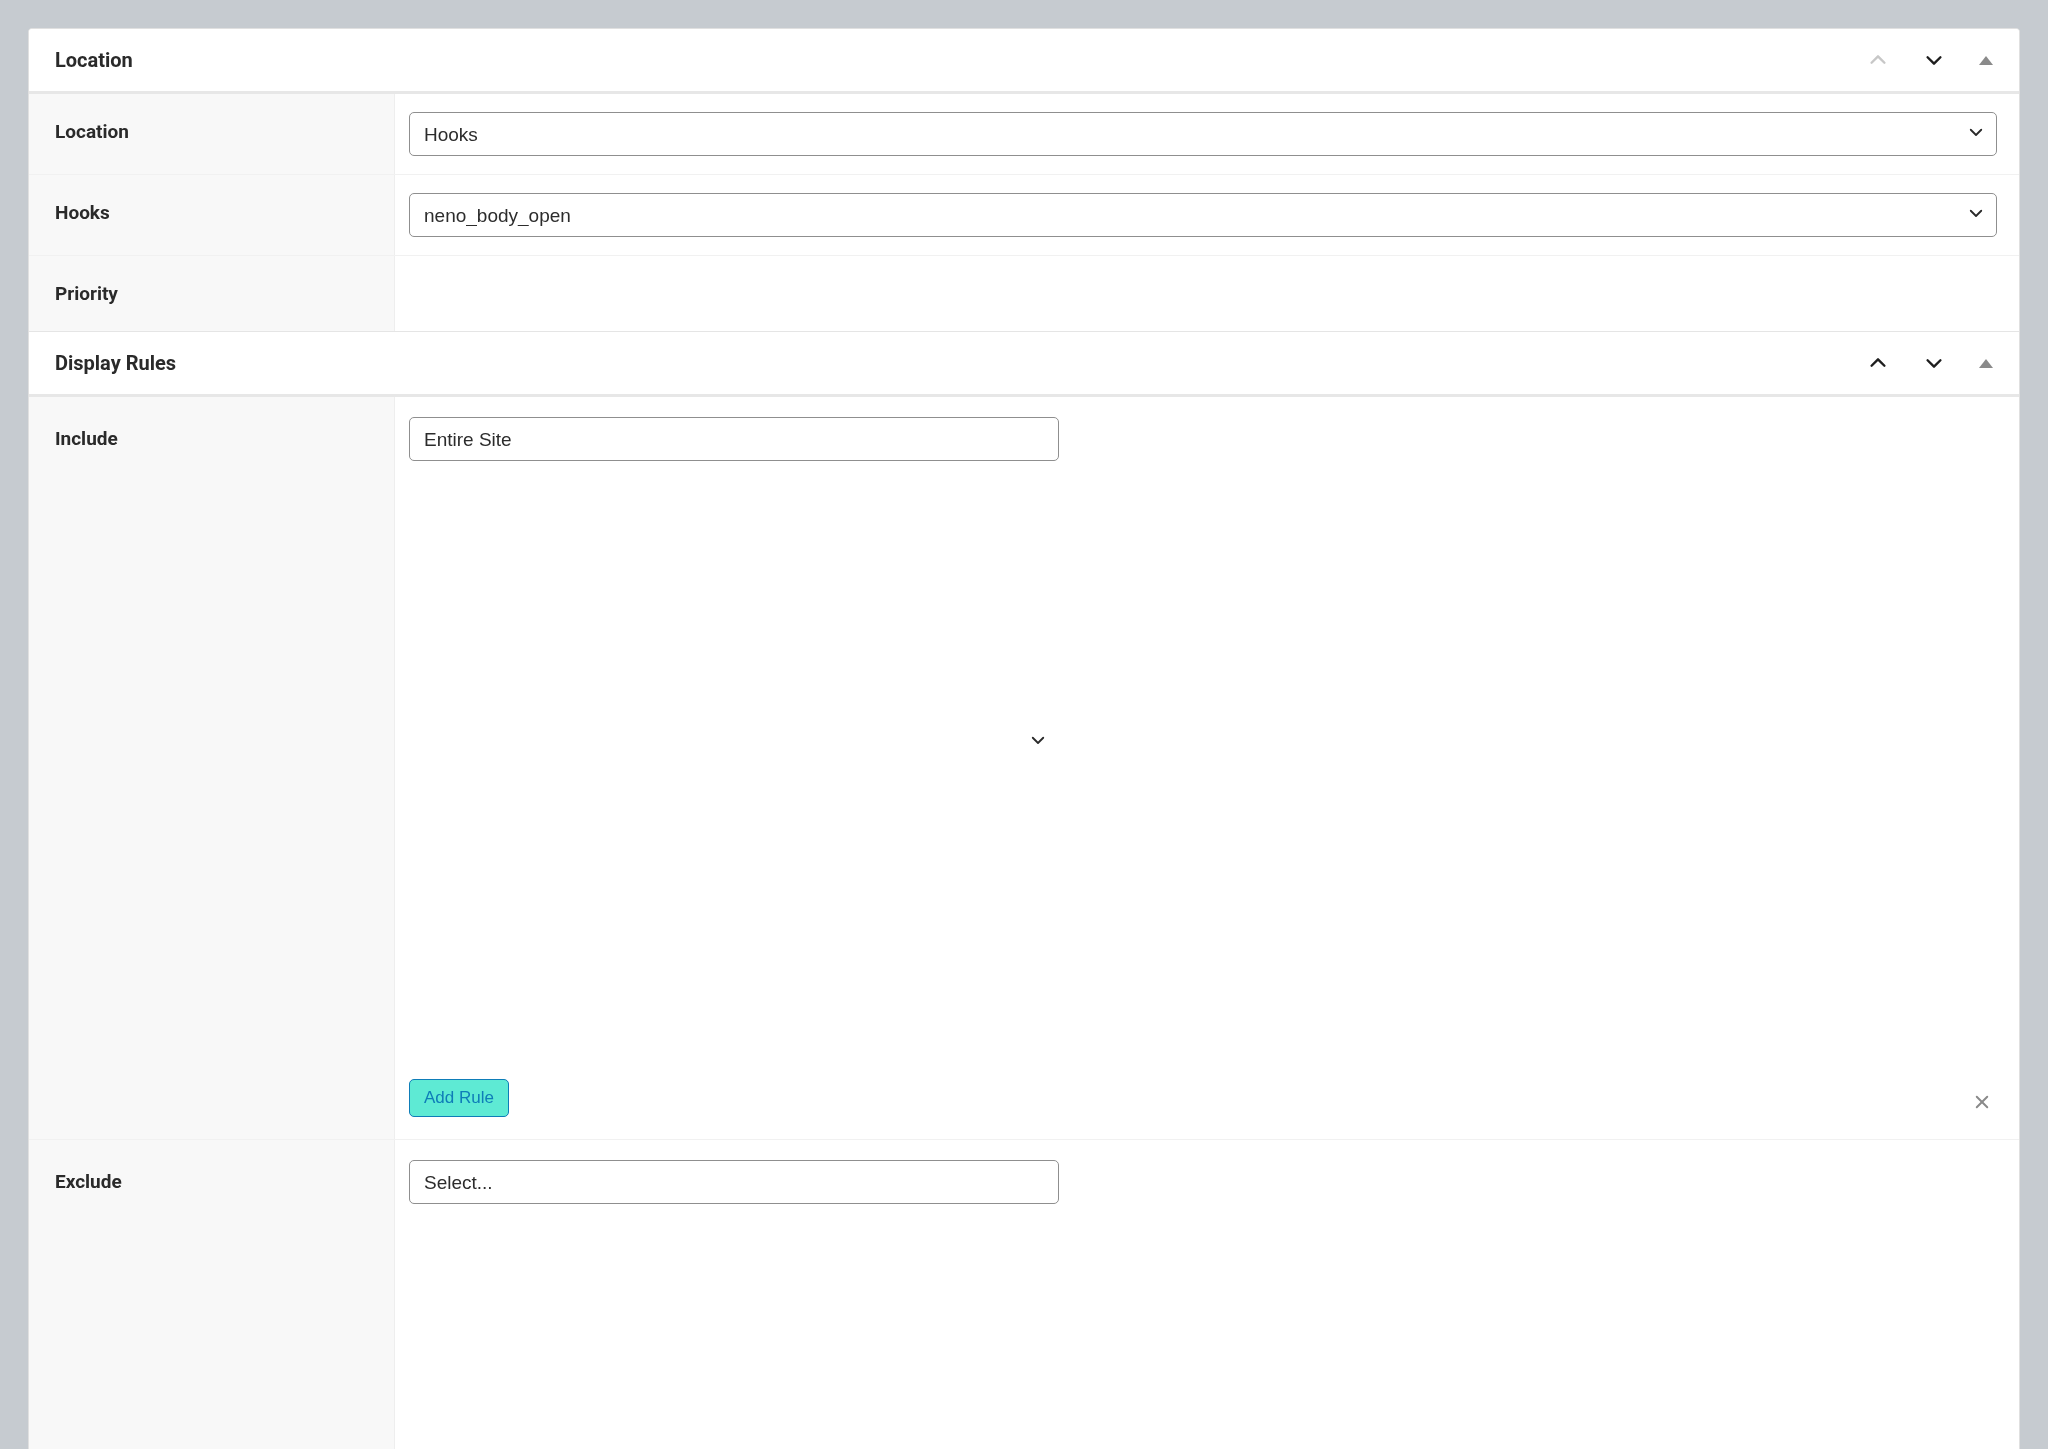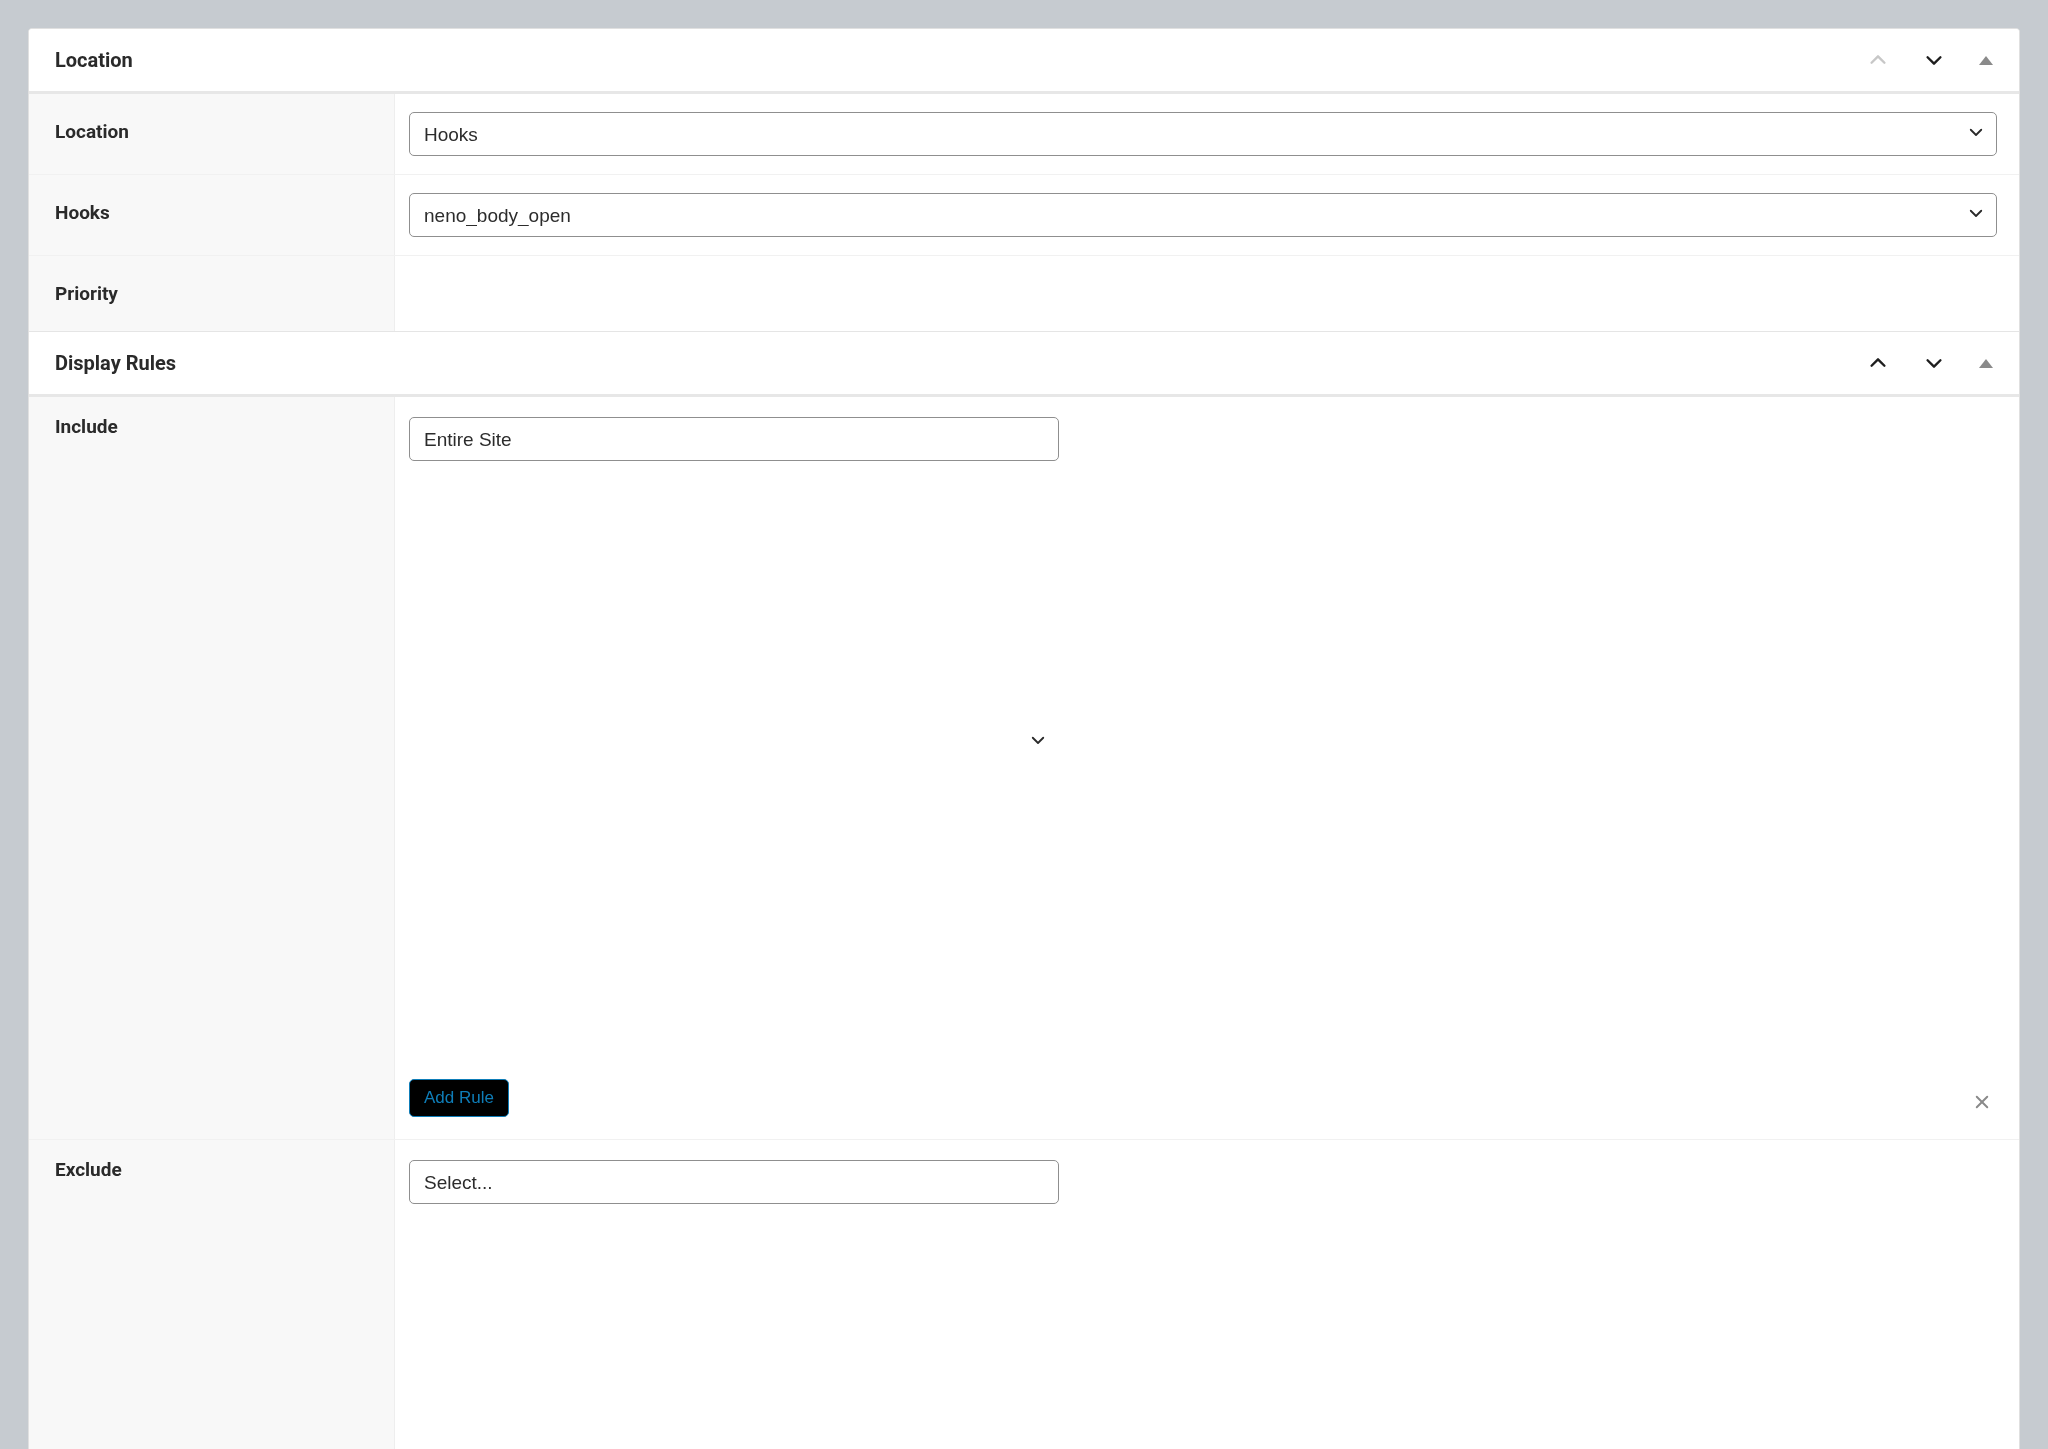--- a/index.html
+++ b/index.html
@@ -77,21 +77,21 @@
     align-items:flex-start;
   }
   .row-content {
     flex:1;
     padding:18px 22px 18px 14px;
     display:flex;
     align-items:center;
     gap:12px;
   }
   .row.tall .row-content { align-items:flex-end; padding-top:20px; padding-bottom:22px;}
-  .row.tall .row-label { padding-top:18px; padding-bottom:30px;}
+  .row.tall .row-label { padding-top:30px; padding-bottom:30px;}
 
   
   .select, .input {
     width:100%;
     height:44px;
     border:1px solid #8f8f8f;
     border-radius:5px;
     background:#fff;
     font-size:19px;
     color:#2c2c2c;
@@ -108,21 +108,21 @@
     pointer-events:none;
     color:#2a2a2a;
   }
   .select-chevron svg{ width:18px;height:18px; stroke:currentColor; stroke-width:2.4; fill:none; stroke-linecap:round; stroke-linejoin:round;}
 
   .add-rule {
     display:inline-block;
     margin-top:12px;
     border:1px solid #0e7db8;
     color:#0e7db8;
-    background:#000000;
+    background:#5eead4;
     font-size:17px;
     padding:8px 14px;
     border-radius:5px;
     cursor:pointer;
   }
 
   .remove-x {
     margin-left:auto;
     background:none;border:none;cursor:pointer;
     color:#8a8a8a;

